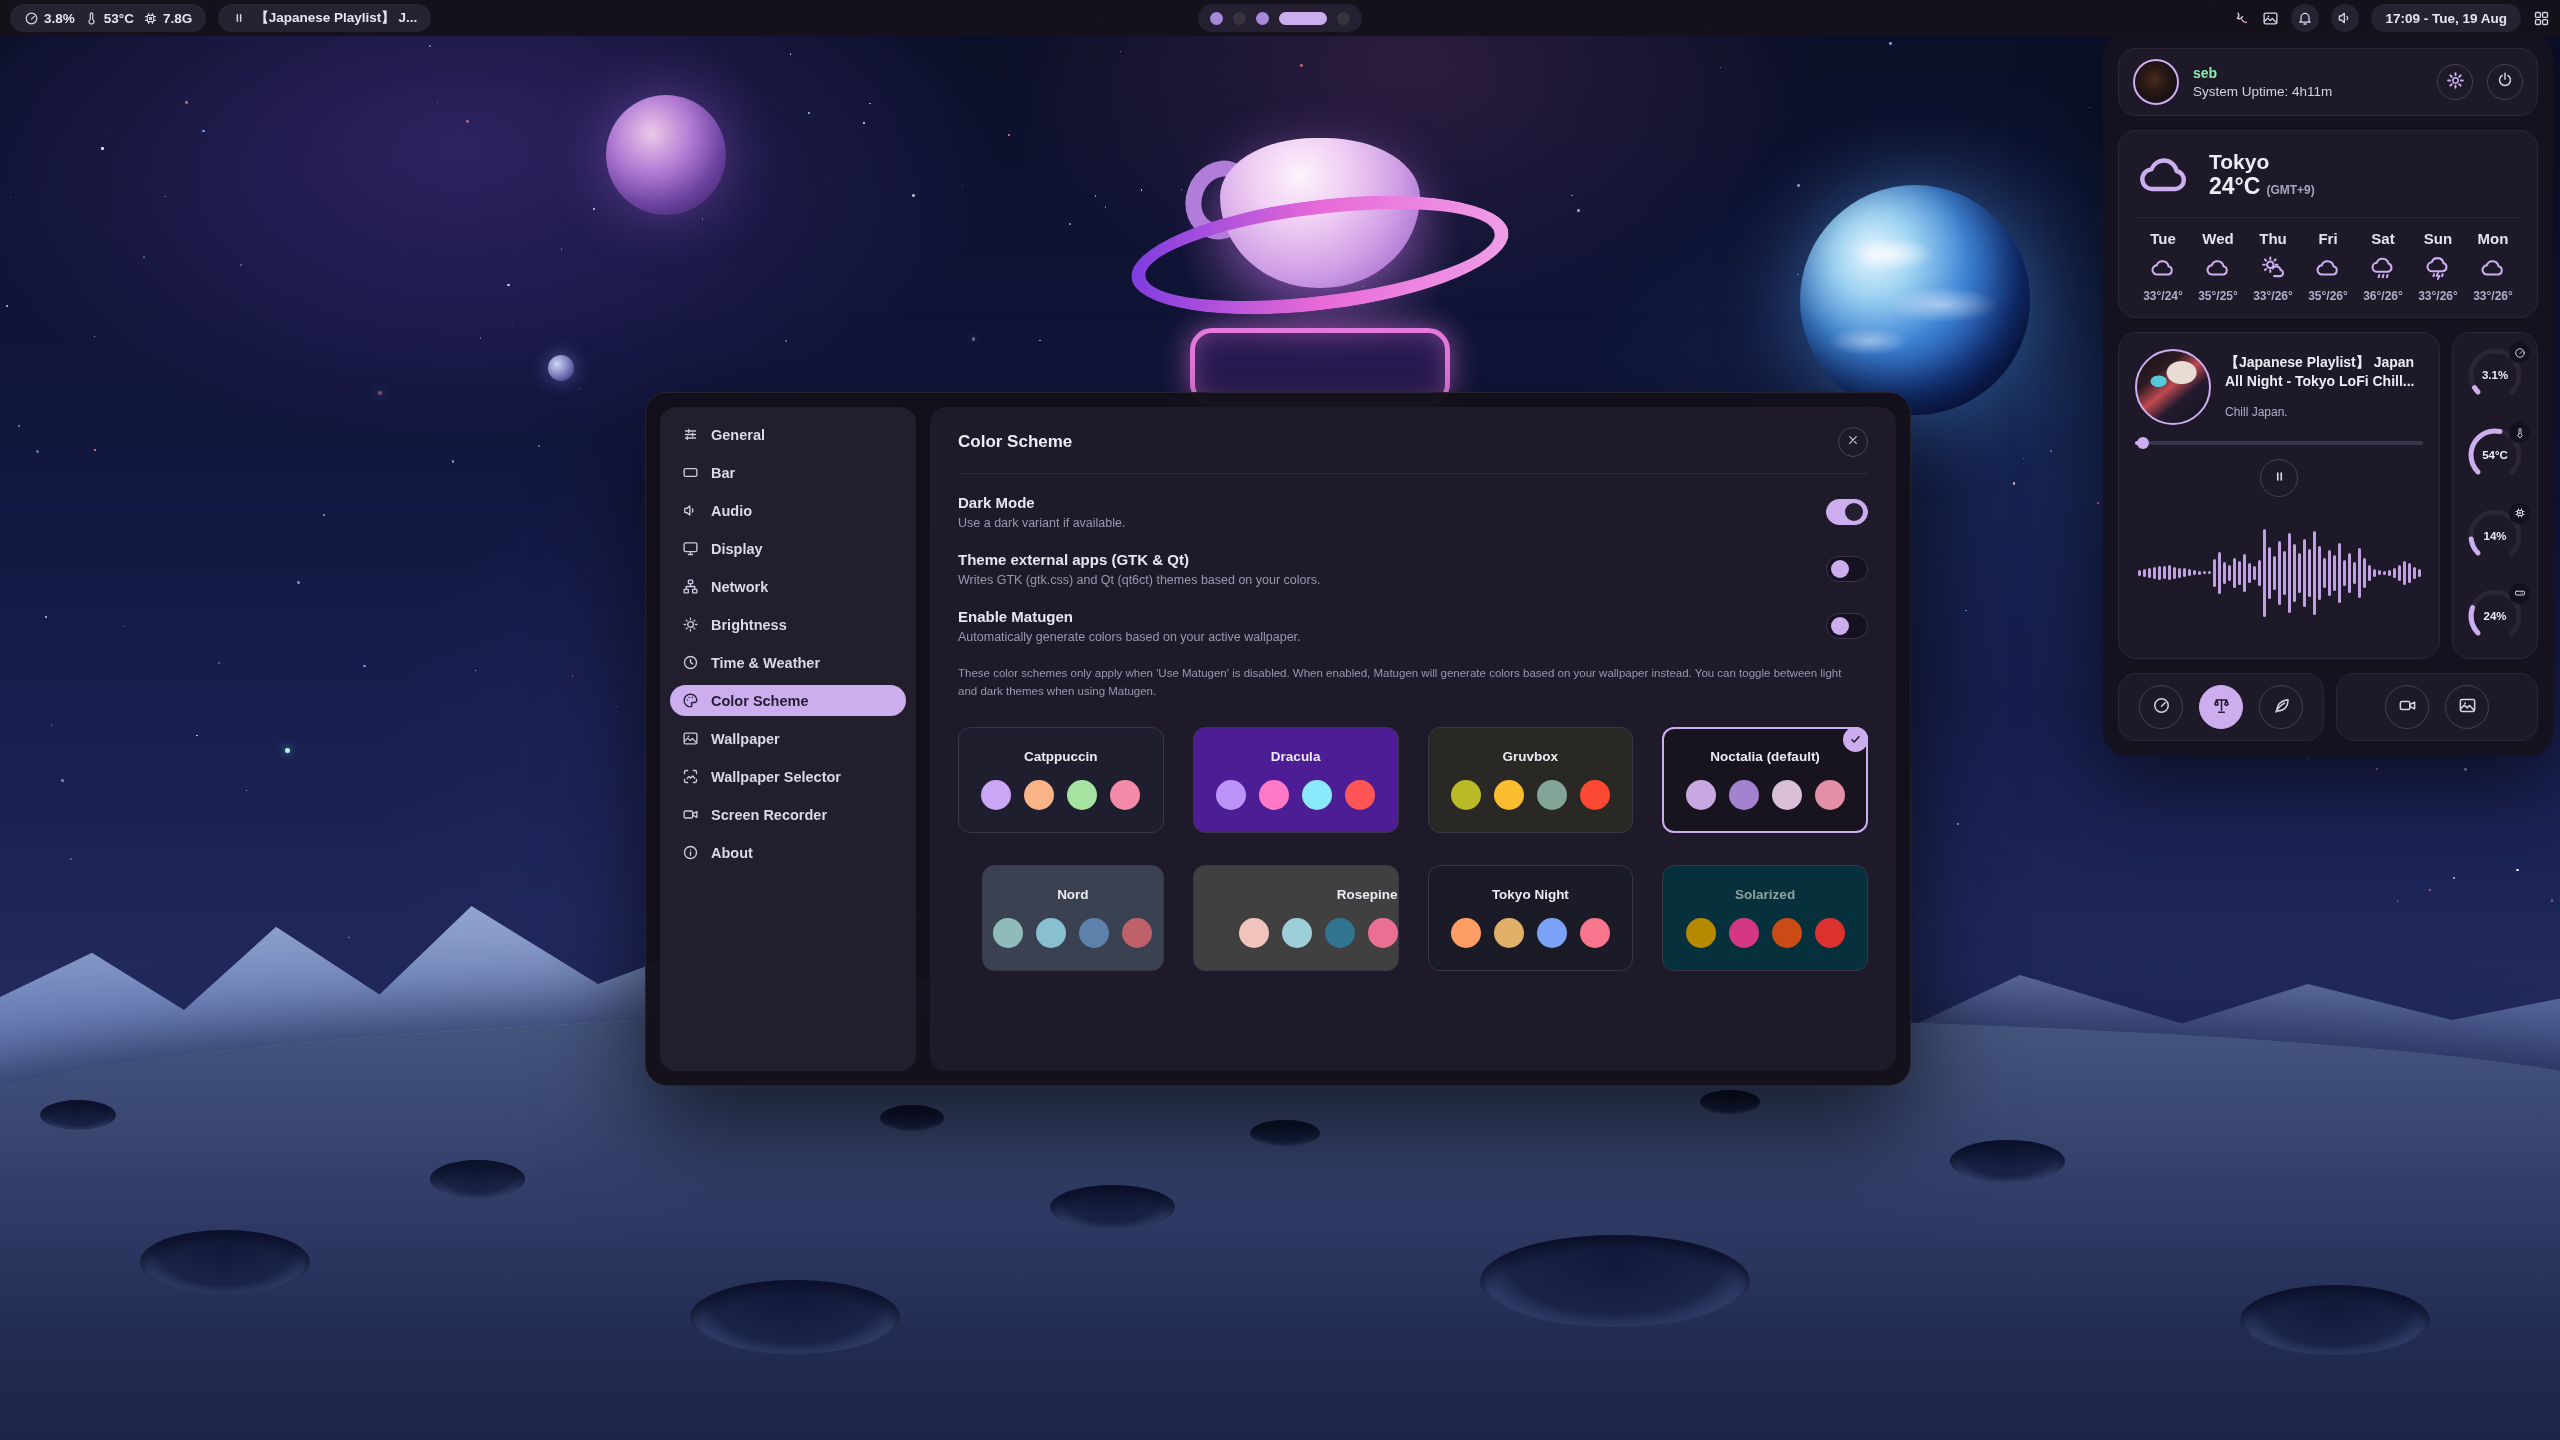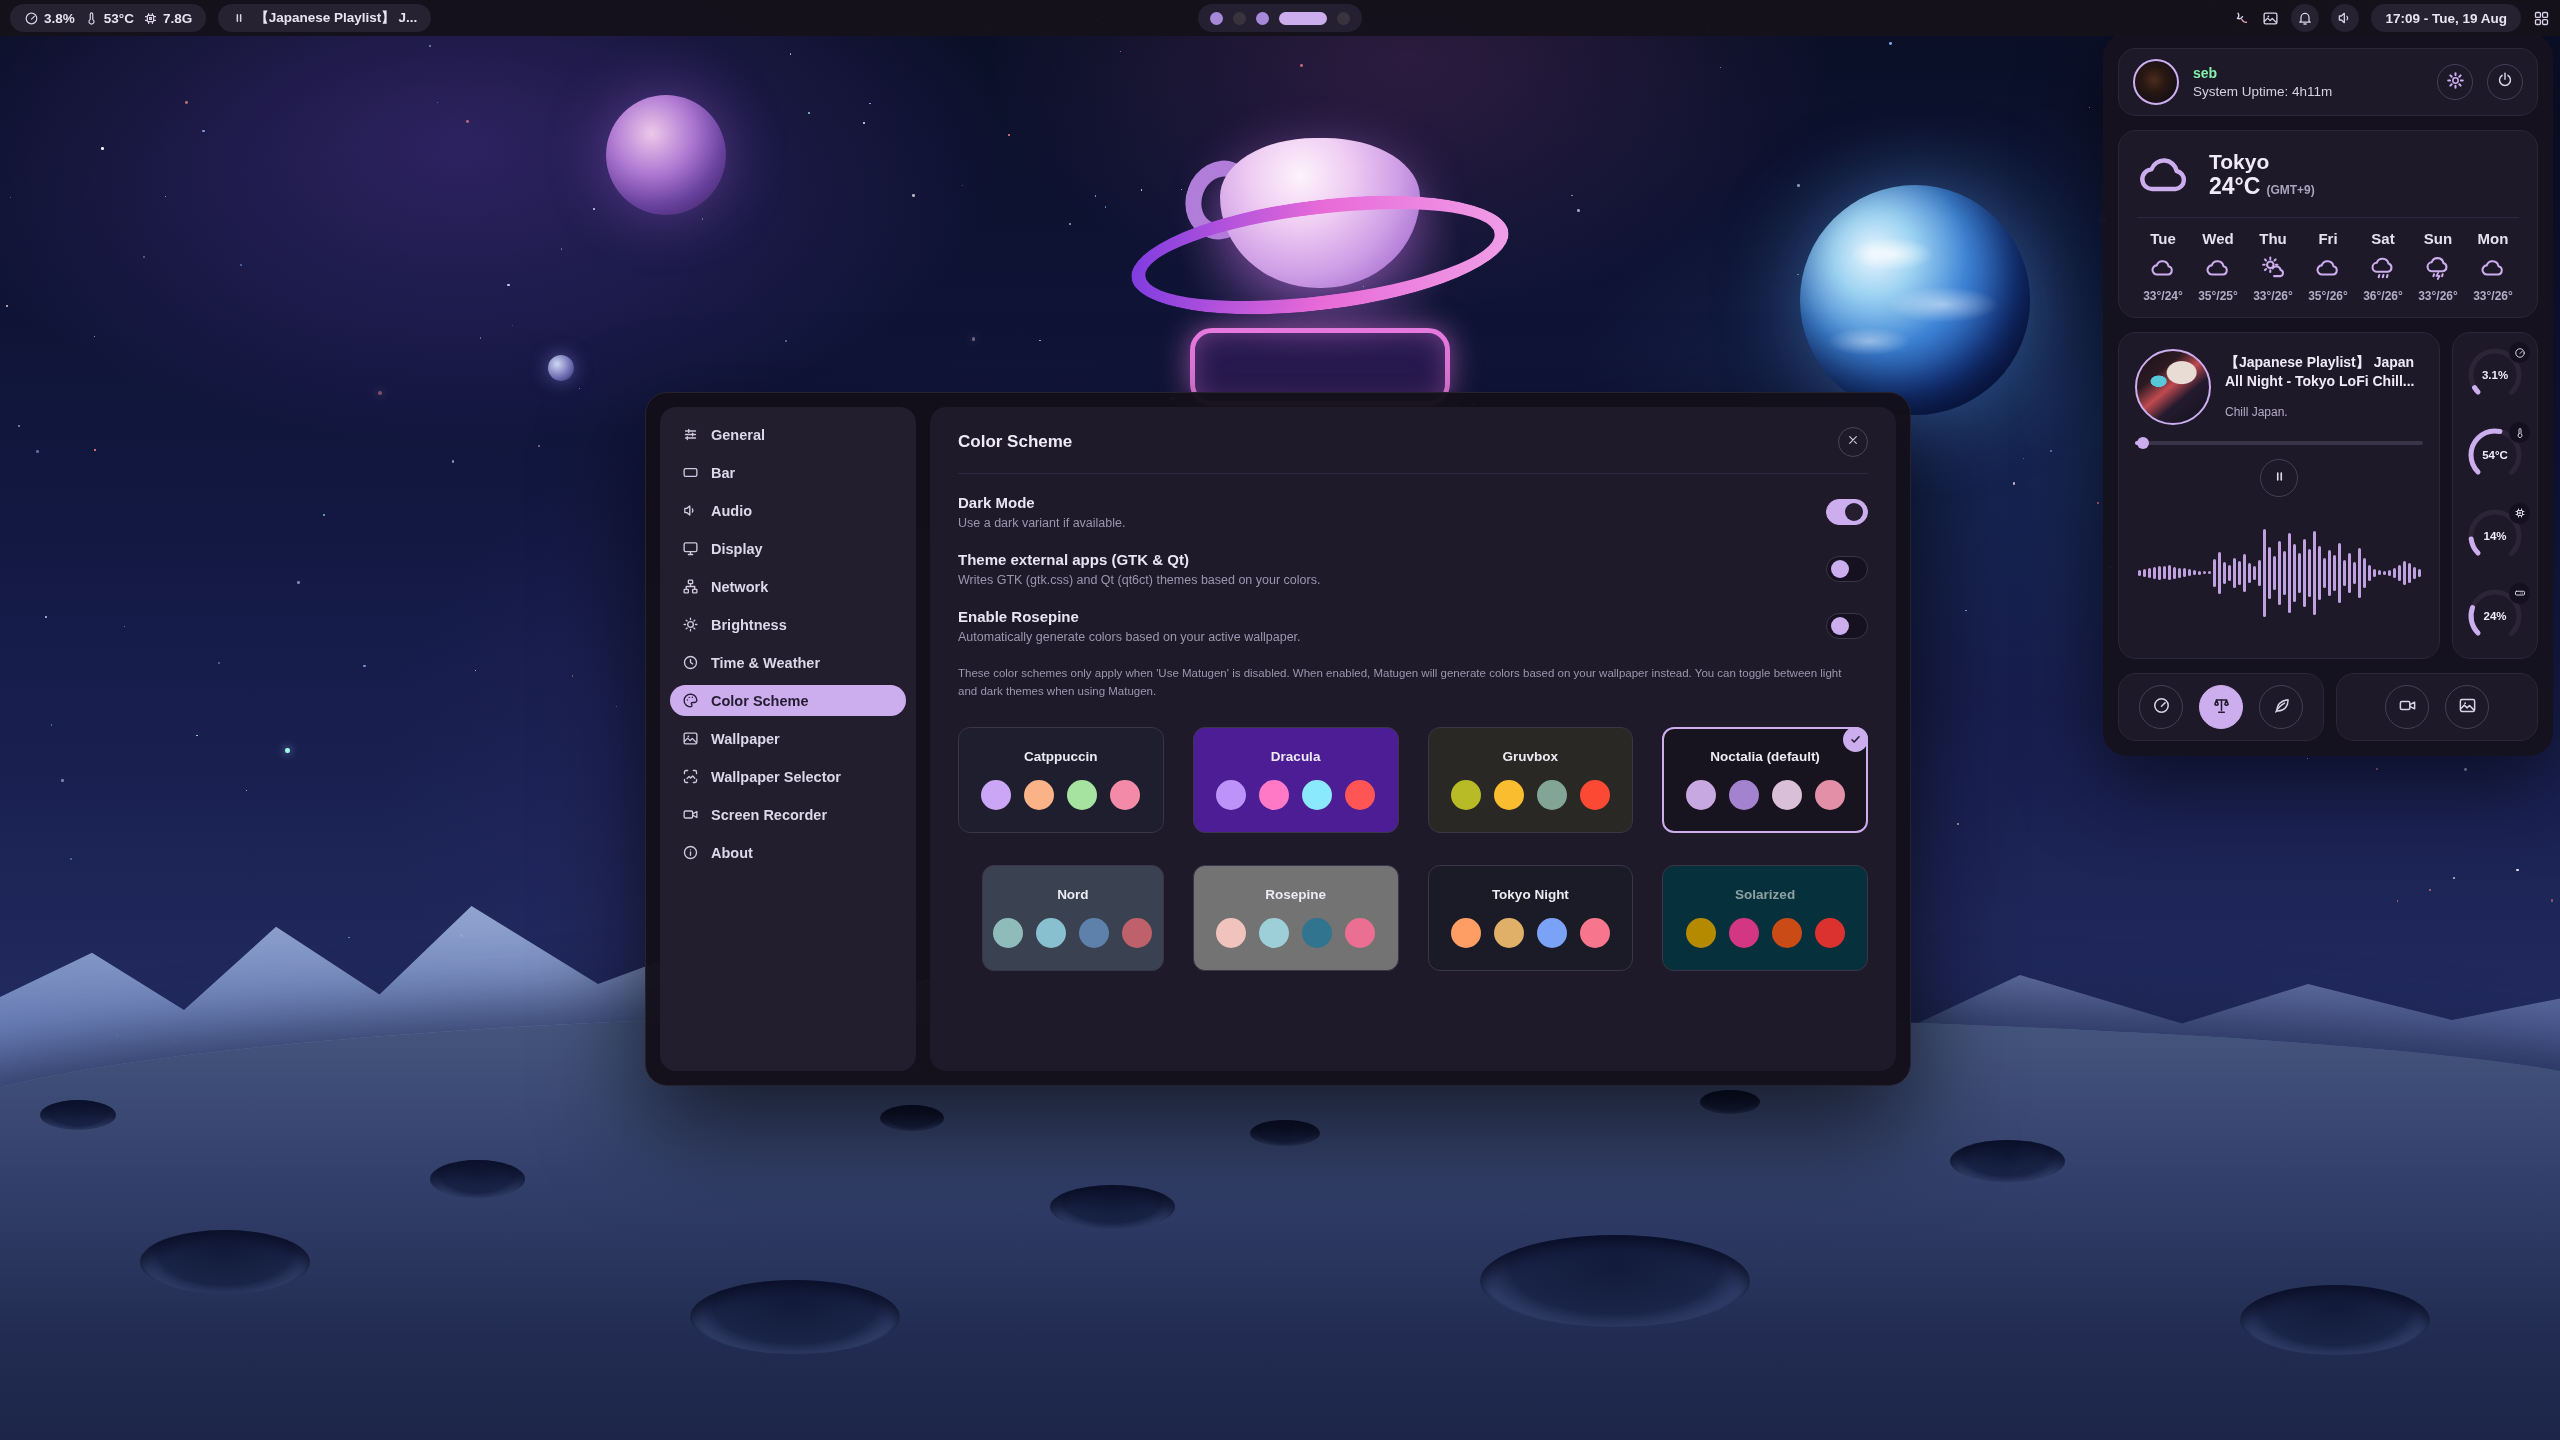--- a/index.html
+++ b/index.html
@@ -622,21 +622,21 @@
             <div>
               <h3>Theme external apps (GTK &amp; Qt)</h3>
               <p>Writes GTK (gtk.css) and Qt (qt6ct) themes based on your colors.</p>
             </div>
             <div class="toggle">
               <div class="knob"></div>
             </div>
           </div>
           <div class="trow">
             <div>
-              <h3>Enable Rosepine</h3>
+              <h3>Enable Matugen</h3>
               <p>Automatically generate colors based on your active wallpaper.</p>
             </div>
             <div class="toggle">
               <div class="knob"></div>
             </div>
           </div>
         </div>
       <div class="sec-desc">These color schemes only apply when 'Use Matugen' is disabled. When enabled, Matugen will generate colors based on your wallpaper instead. You can toggle between light and dark themes when using Matugen.</div>
       <div class="schemes-grid" id="schemes-grid">
           <div class="scheme-card" style="background: rgb(30, 30, 46);">
@@ -682,21 +682,21 @@
           </div>
           <div class="scheme-card" style="background: rgb(58, 65, 80); margin-left: 24px;">
             <div class="scheme-title">Nord</div>
             <div class="swatches">
               <span class="swatch" style="background: rgb(143, 188, 187);"></span>
               <span class="swatch" style="background: rgb(136, 192, 208);"></span>
               <span class="swatch" style="background: rgb(94, 129, 172);"></span>
               <span class="swatch" style="background: rgb(191, 97, 106);"></span>
             </div>
           </div>
-          <div class="scheme-card" style="background: #737373;">
+          <div class="scheme-card" style="background: #404040; align-items: flex-end;">
             <div class="scheme-title">Rosepine</div>
             <div class="swatches">
               <span class="swatch" style="background: rgb(240, 195, 188);"></span>
               <span class="swatch" style="background: rgb(156, 207, 216);"></span>
               <span class="swatch" style="background: rgb(49, 116, 143);"></span>
               <span class="swatch" style="background: rgb(235, 111, 146);"></span>
             </div>
           </div>
           <div class="scheme-card" style="background: rgb(26, 27, 38);">
             <div class="scheme-title">Tokyo Night</div>

